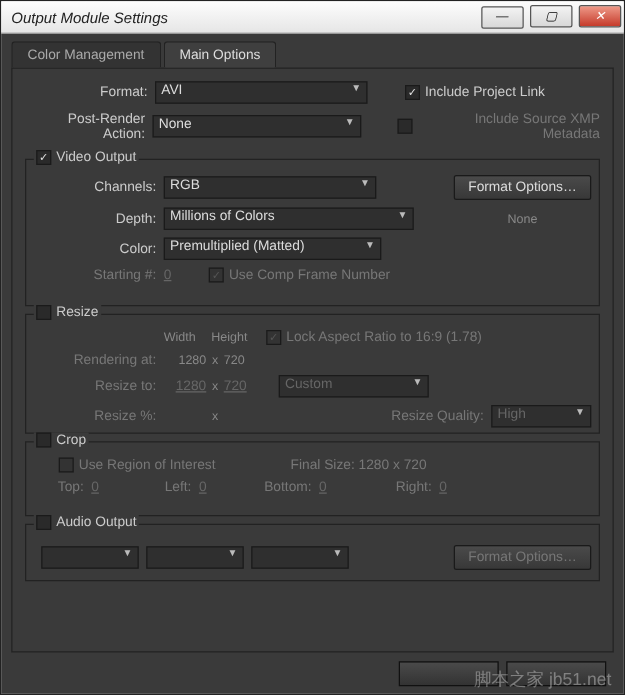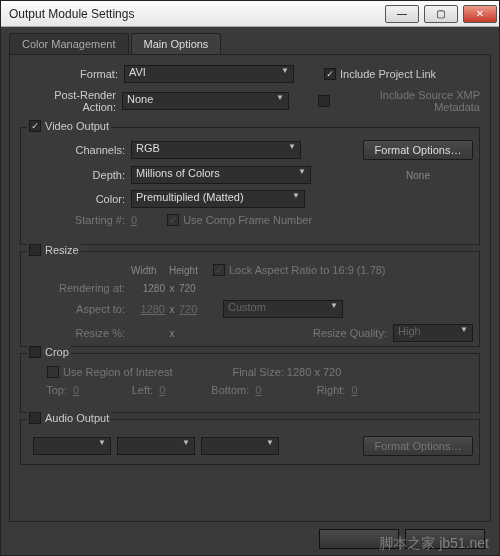--- a/index.html
+++ b/index.html
@@ -1,18 +1,18 @@
 <!DOCTYPE html>
 <html><head>
 <meta charset="utf-8">
 <style>
 * { box-sizing: border-box; margin: 0; padding: 0; font-family: "Segoe UI", Tahoma, sans-serif; font-size: 11px; }
 body { background: #4a4a4a; width: 500px; height: 556px; overflow: hidden; }
 .window { background: #e8e8e8; border: 1px solid #222; }
-.titlebar { display: flex; align-items: center; justify-content: space-between; height: 26px; background: linear-gradient(#fdfdfd,#e6e6e6); padding: 0 2px 0 8px; border-bottom: 1px solid #aaa; }
+.titlebar { display: flex; align-items: center; justify-content: space-between; height: 26px; background: linear-gradient(#fdfdfd,#e6e6e6); padding: 0 2px 0 8px; border-bottom: 1px solid #aaa; font-style: italic; }
 .titlebar-title { color: #222; font-size: 12px; }
 .win-btn { width: 34px; height: 18px; border: 1px solid #555; border-radius: 2px; display: inline-flex; align-items: center; justify-content: center; background: linear-gradient(#f3f3f3,#d8d8d8); margin-left: 2px; font-size: 10px; }
 .win-close { background: linear-gradient(#e98,#c53a2a); color:#fff; }
 .client { background: #3a3a3a; padding: 0 8px 8px 8px; height: 528px; position: relative; }
 .tabs { display: flex; padding-top: 6px; }
 .tab { padding: 4px 12px; color: #aaa; border: 1px solid #222; border-bottom: none; background: #333; margin-right: 2px; border-radius: 3px 3px 0 0; }
 .tab.active { background: #3f3f3f; color: #ddd; }
 .panel { border: 1px solid #222; background: #3a3a3a; padding: 10px 10px 6px 10px; height: 468px; }
 .row { display: flex; align-items: center; margin-bottom: 6px; }
 .lbl { color: #ccc; text-align: right; width: 104px; padding-right: 6px; }
@@ -90,21 +90,21 @@
               <span>RGB</span>
               <span class="tri">▼</span>
             </div>
           <div style="flex:1"></div>
           <div class="btn" style="width:110px;justify-content:center">
               <span>Format Options…</span>
             </div>
         </div>
         <div class="row">
           <div class="lbl">Depth:</div>
-          <div class="sel" style="width:180px">
+          <div class="sel" style="width:200px">
               <span>Millions of Colors</span>
               <span class="tri">▼</span>
             </div>
           <div style="flex:1"></div>
           <span class="small" style="width:110px;text-align:center">None</span>
         </div>
         <div class="row">
           <div class="lbl">Color:</div>
           <div class="sel" style="width:174px">
               <span>Premultiplied (Matted)</span>
@@ -133,21 +133,21 @@
           <span class="chk dis">✓</span>
           <span class="ck-label dis">Lock Aspect Ratio to 16:9 (1.78)</span>
         </div>
         <div class="row">
           <div class="lbl dis">Rendering at:</div>
           <span class="small" style="width:34px;text-align:right">1280</span>
           <span class="small" style="width:14px;text-align:center">x</span>
           <span class="small" style="width:34px">720</span>
         </div>
         <div class="row">
-          <div class="lbl dis">Aspect to:</div>
+          <div class="lbl dis">Resize to:</div>
           <span class="link dis" style="width:34px;text-align:right">1280</span>
           <span class="small" style="width:14px;text-align:center">x</span>
           <span class="link dis" style="width:34px">720</span>
           <div style="width:10px"></div>
           <div class="sel dis" style="width:120px">
               <span>Custom</span>
               <span class="tri">▼</span>
             </div>
         </div>
         <div class="row">

